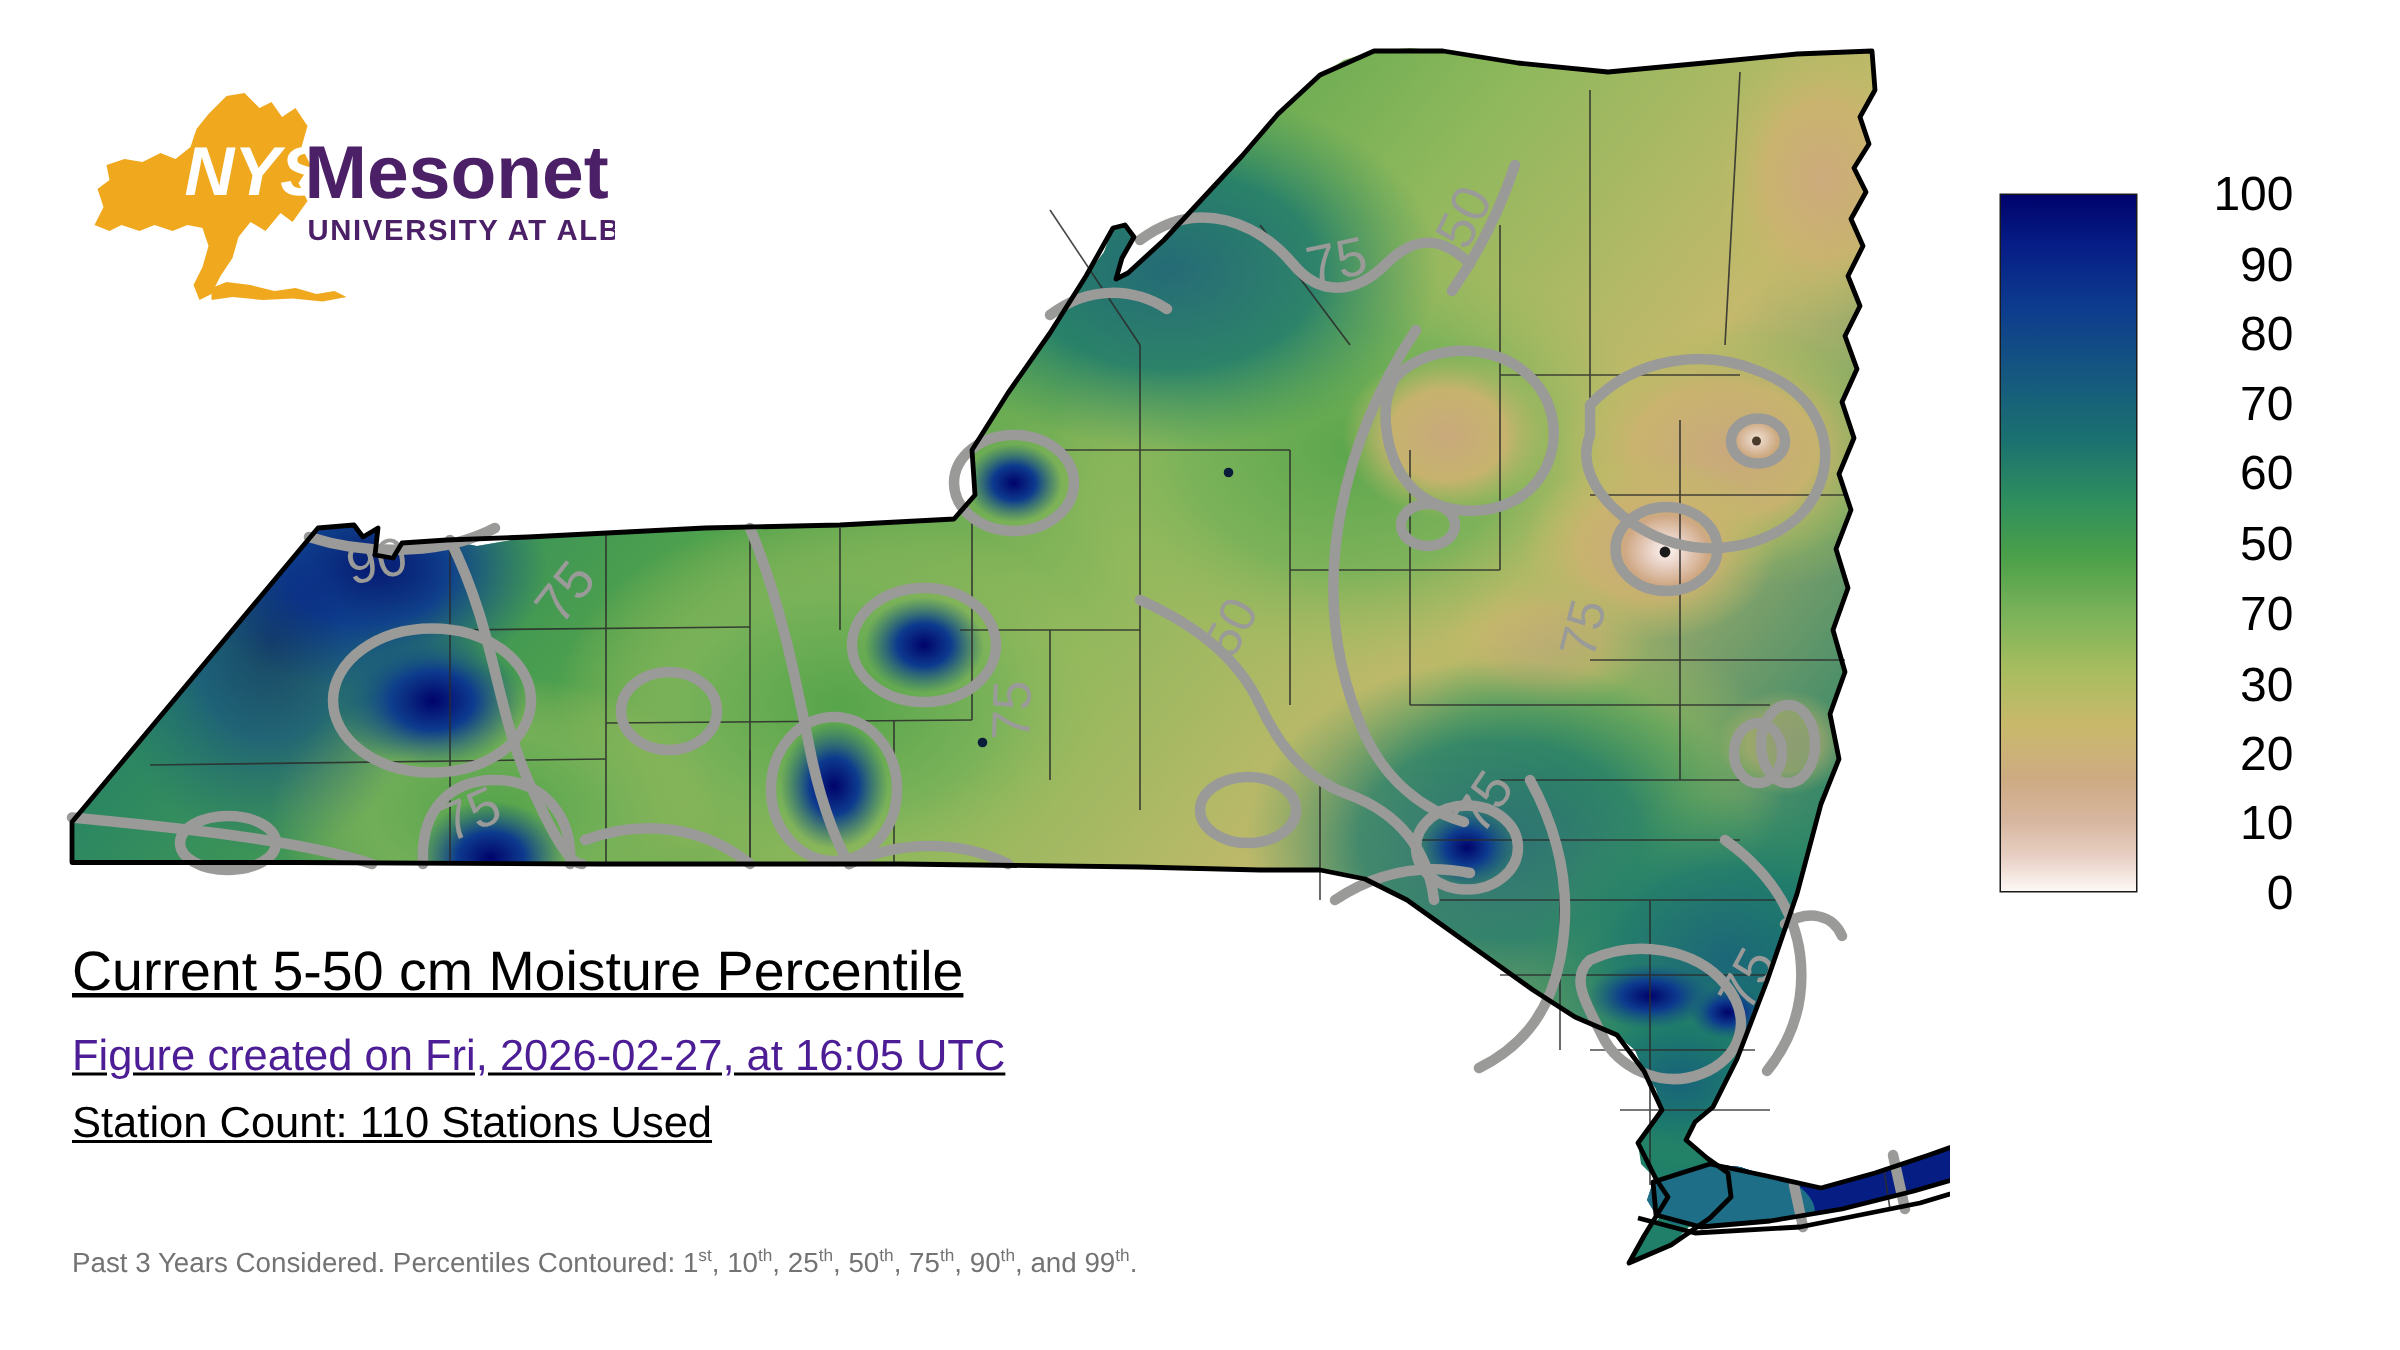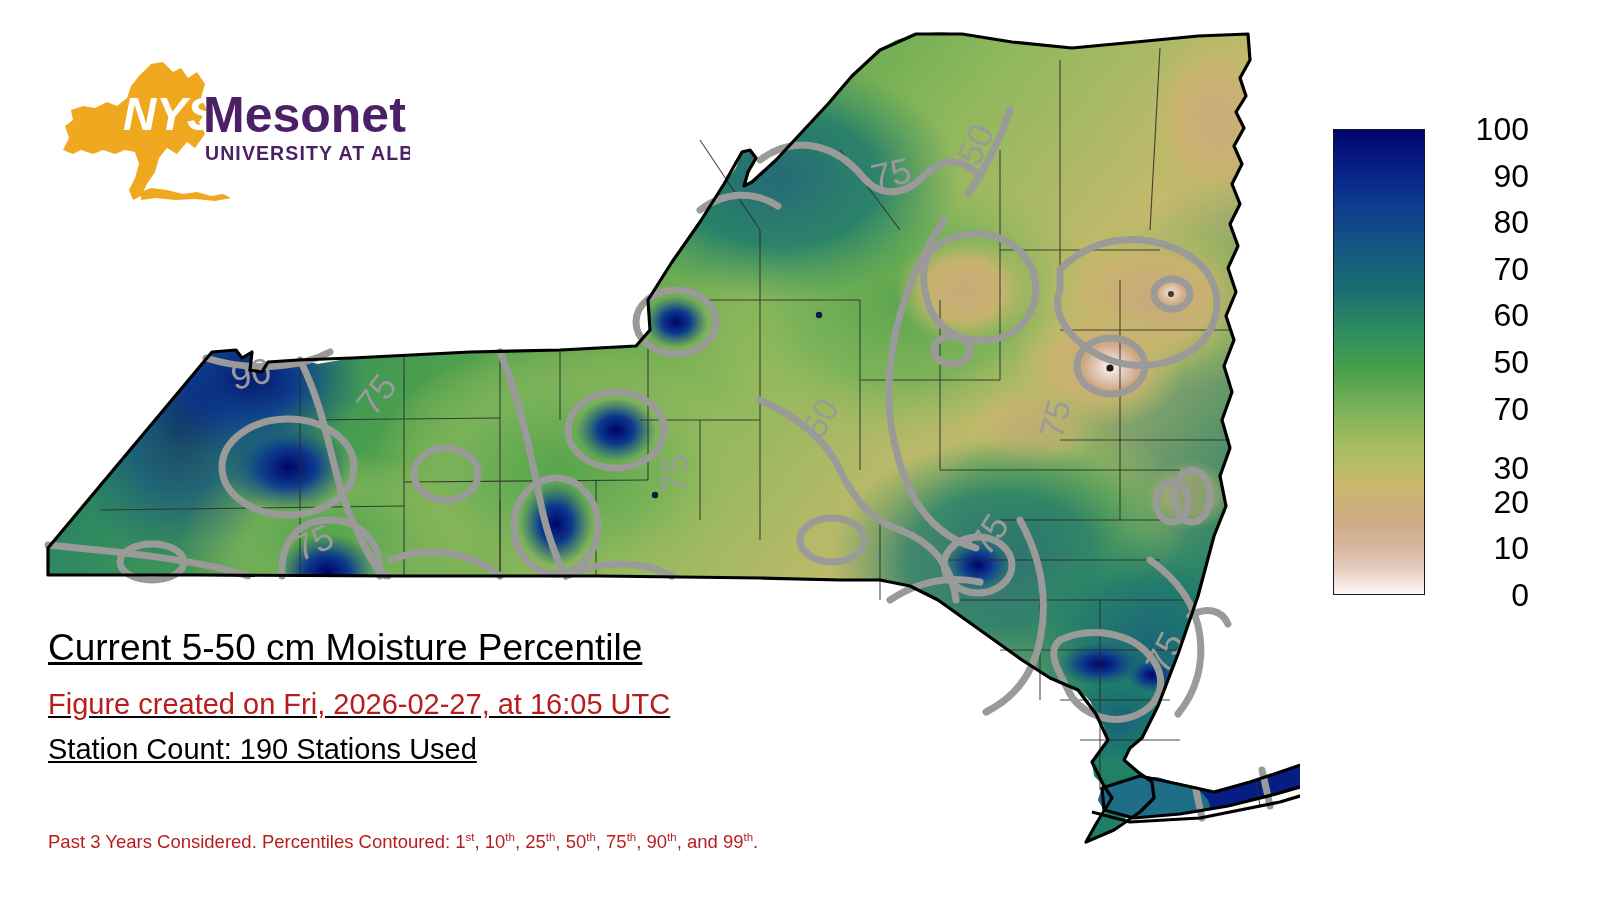--- a/index.html
+++ b/index.html
@@ -23,24 +23,24 @@
   #colorbar-group{position:absolute;left:1333px;top:129px;width:240px;height:470px;}
   #cbar{position:absolute;left:0;top:0;width:92px;height:466px;
         border:1px solid #1a1a1a;box-sizing:border-box;}
   #cbar-ticks{position:absolute;left:100px;top:0px;width:120px;height:466px;}
   .cb-tick{position:absolute;left:0;width:96px;text-align:right;
            font-size:32px;line-height:31px;color:#000;letter-spacing:0px;}
 
   
   #textblock{position:absolute;left:48px;top:625px;width:1000px;text-decoration:underline;}
   #title{font-size:37px;line-height:46px;color:#000;white-space:nowrap;}
-  #created{font-size:29px;line-height:40px;margin-top:13px;color:#b91c1c;white-space:nowrap;}
+  #created{font-size:29px;line-height:40px;margin-top:13px;color:#4c1d95;white-space:nowrap;}
   #stations{font-size:29px;line-height:40px;margin-top:5px;color:#000;white-space:nowrap;}
   #footnote{position:absolute;left:48px;top:830px;font-size:18.5px;line-height:24px;
-            color:#b91c1c;white-space:nowrap;}
+            color:#737373;white-space:nowrap;}
   #footnote sup{font-size:0.62em;vertical-align:super;line-height:0;}
 </style>
 </head>
 <body>
 
 <div id="stage">
 
   <div id="logo">
     <svg viewBox="0 0 355 140" width="355" height="140">
       <g>
@@ -323,28 +323,28 @@
   <div id="colorbar-group">
     <div id="cbar" style="background: linear-gradient(rgb(0, 3, 107) 0%, rgb(6, 28, 134) 7%, rgb(13, 59, 142) 16%, rgb(21, 88, 127) 26%, rgb(26, 112, 112) 35%, rgb(47, 143, 94) 44%, rgb(75, 160, 73) 52%, rgb(121, 178, 89) 60%, rgb(166, 189, 95) 68%, rgb(200, 185, 106) 76%, rgb(206, 171, 131) 84%, rgb(215, 182, 159) 90%, rgb(232, 207, 195) 95%, rgb(253, 248, 246) 100%); border-color: rgb(26, 26, 26);"></div>
     <div id="cbar-ticks">
         <div class="cb-tick" style="top: -15px;">100</div>
         <div class="cb-tick" style="top: 31.6px;">90</div>
         <div class="cb-tick" style="top: 78.2px;">80</div>
         <div class="cb-tick" style="top: 124.8px;">70</div>
         <div class="cb-tick" style="top: 171.4px;">60</div>
         <div class="cb-tick" style="top: 218px;">50</div>
         <div class="cb-tick" style="top: 264.6px;">70</div>
-        <div class="cb-tick" style="top: 324px;">30</div>
+        <div class="cb-tick" style="top: 312px;">30</div>
         <div class="cb-tick" style="top: 357.8px;">20</div>
         <div class="cb-tick" style="top: 404.4px;">10</div>
         <div class="cb-tick" style="top: 451px;">0</div>
       </div>
   </div>
 
   <div id="textblock">
     <div id="title">Current 5-50 cm Moisture Percentile</div>
     <div id="created">Figure created on Fri, 2026-02-27, at 16:05 UTC</div>
-    <div id="stations">Station Count: 190 Stations Used</div>
+    <div id="stations">Station Count: 110 Stations Used</div>
   </div>
 
   <div id="footnote"><span>Past 3 Years Considered. Percentiles Contoured: </span><span>1</span><sup>st</sup><span>, </span><span>10</span><sup>th</sup><span>, </span><span>25</span><sup>th</sup><span>, </span><span>50</span><sup>th</sup><span>, </span><span>75</span><sup>th</sup><span>, </span><span>90</span><sup>th</sup><span>, and </span><span>99</span><sup>th</sup><span>.</span></div>
 
 </div>
 
 </body></html>

